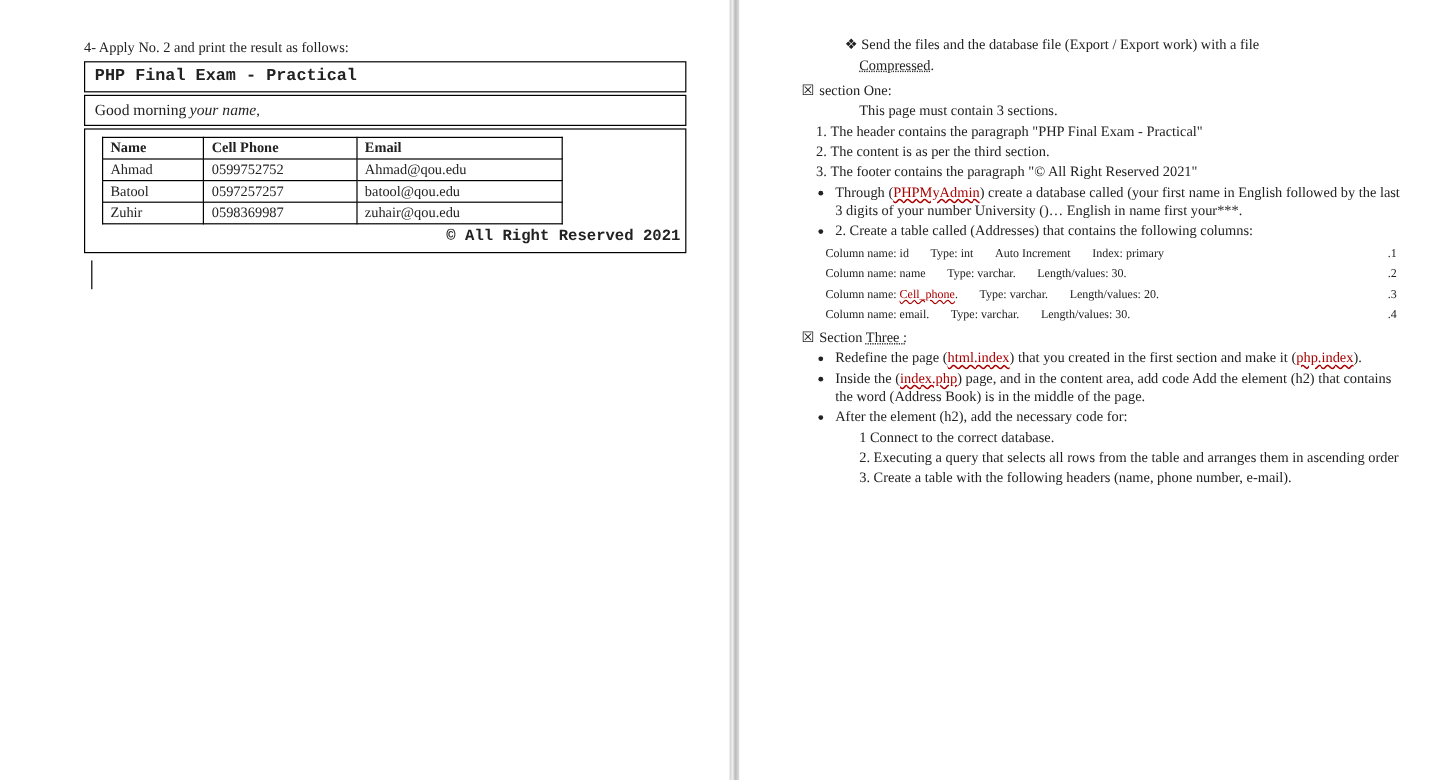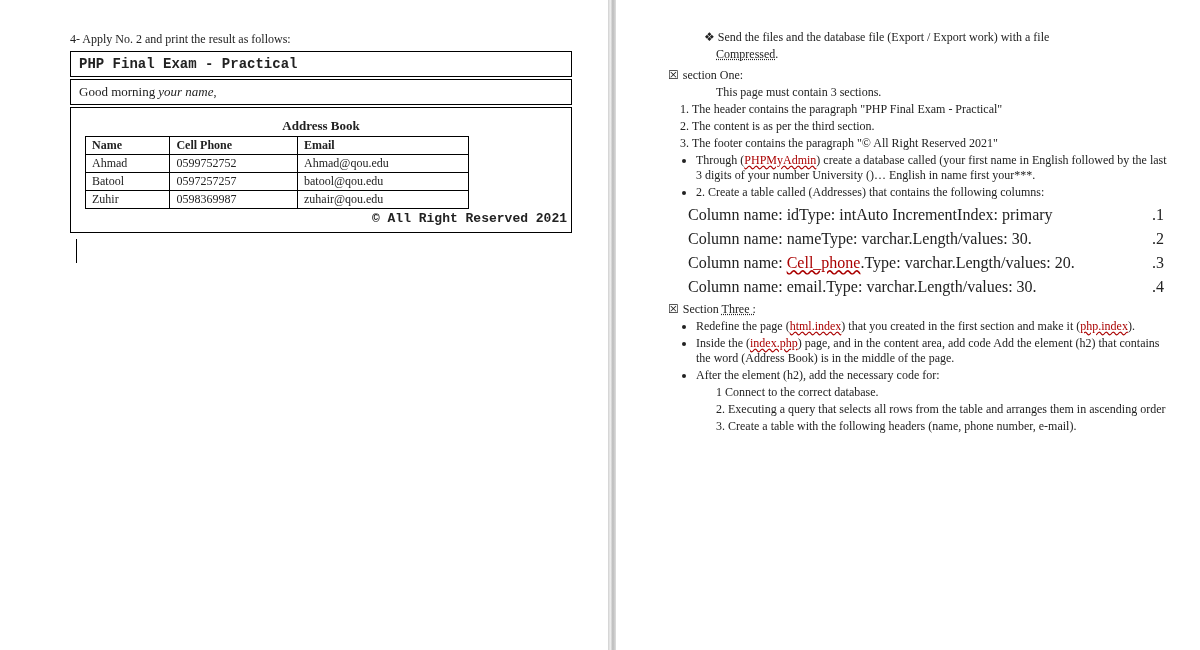--- a/index.html
+++ b/index.html
@@ -23,42 +23,41 @@
   .diamond::before{content:"❖ ";}
   .under-dash{text-decoration:underline dotted}
   .red-under{color:#a00;text-decoration:underline wavy #a00}
   ul.tight{margin:2px 0 2px 28px;padding:0}
   ul.tight li{margin:2px 0;font-size:12px}
   ol.tight{margin:2px 0 2px 24px;padding:0}
   ol.tight li{margin:2px 0;font-size:12px}
   .ind20{margin-left:36px}
   .ind30{margin-left:48px}
   .col-specs{margin:6px 0 6px 20px}
-  .col-row{display:flex;font-size:16px;margin:6px 0}
+  .col-row{display:flex;gap:18px;font-size:10px;margin:6px 0}
   .col-row span{white-space:nowrap}
   .rnum{margin-left:auto;padding-right:6px}
   .sec-label{font-size:12px;margin:6px 0 0}
 </style>
 </head>
 <body>
 
 <div class="page-wrap">
 
   <div class="page">
     <div class="instr">4- Apply No. 2 and print the result as follows:</div>
 
     <div class="box title-box">PHP Final Exam - Practical</div>
     <div class="box">
       <span class="greeting">Good morning</span>
       <span> </span>
       <em class="greeting">your name</em><span>,</span>
     </div>
 
     <div class="outer-box">
-      <div class="addr-title">Address Book</div>
       <table class="addr">
         <tbody>
             <tr>
           <th>Name</th>
           <th>Cell Phone</th>
           <th>Email</th>
         </tr>
         <tr>
           <td>Ahmad</td>
           <td>0599752752</td>

